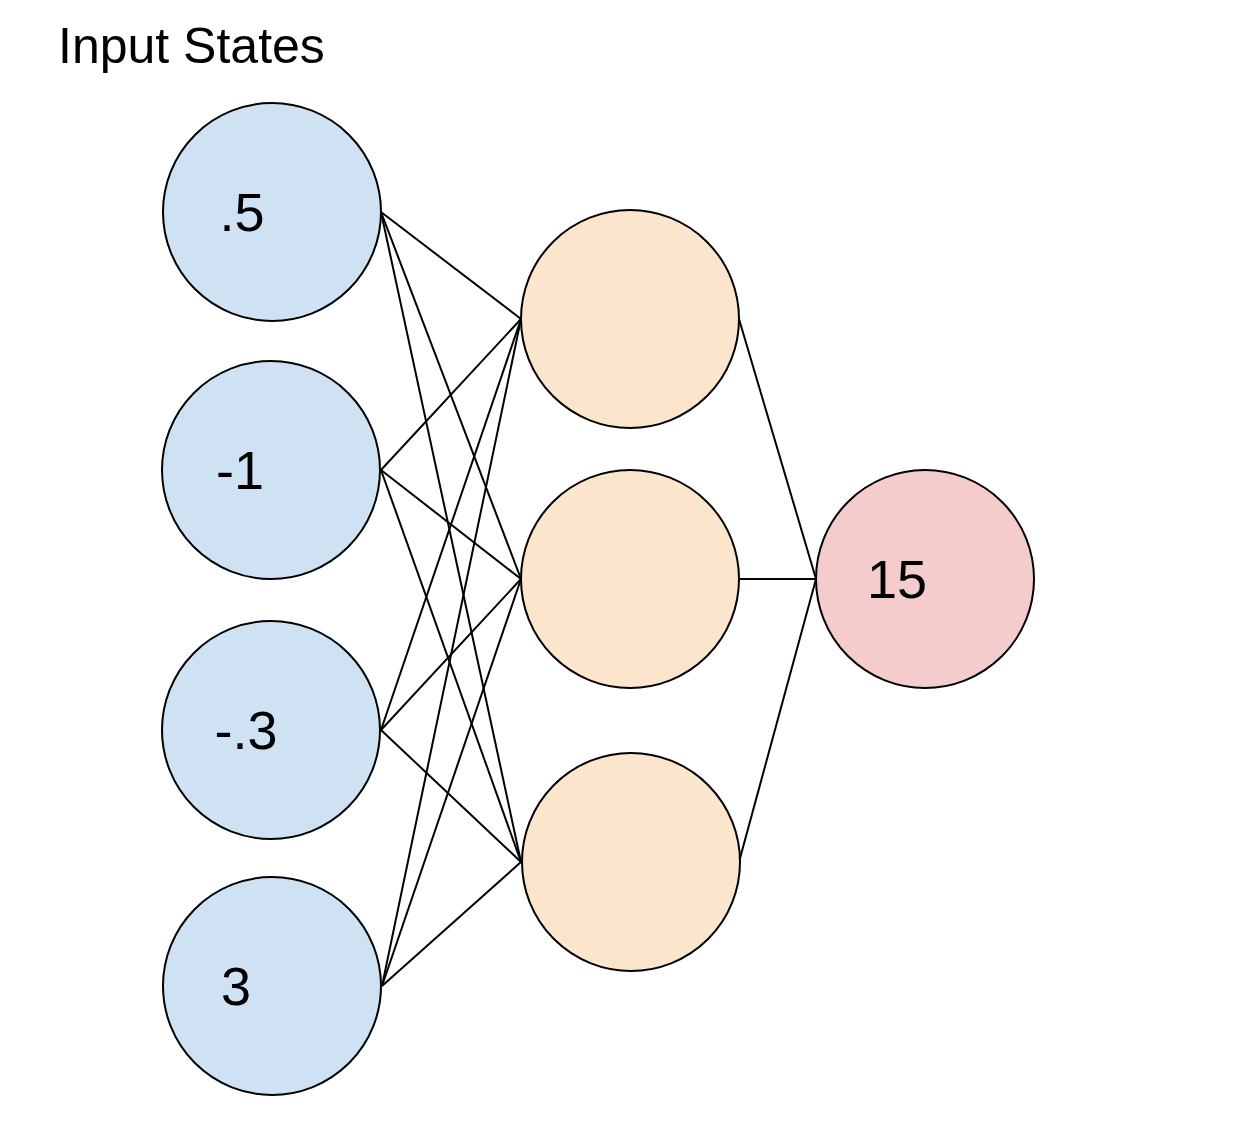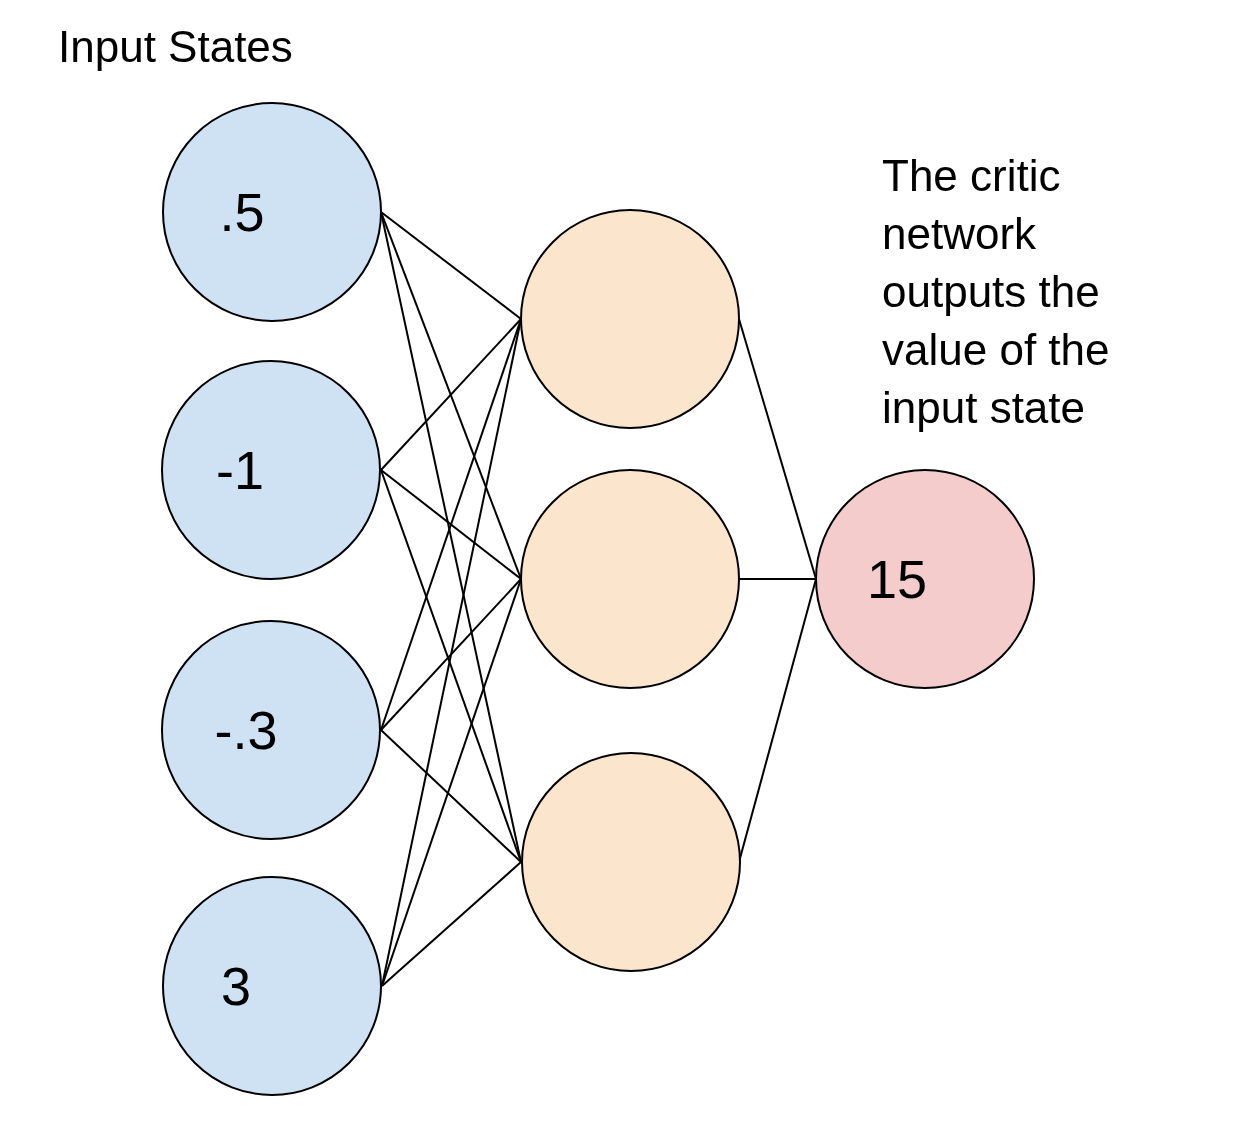--- a/index.html
+++ b/index.html
@@ -18,21 +18,21 @@
   }
   .diagram-svg {
     position: absolute;
     left: 0;
     top: 0;
   }
   .title {
     position: absolute;
     left: 58px;
     top: 18px;
-    font-size: 44px;
+    font-size: 50px;
     line-height: 57px;
     white-space: nowrap;
   }
   .annotation {
     position: absolute;
     left: 882px;
     top: 147px;
     width: 330px;
     font-size: 44px;
     line-height: 58px;
@@ -93,19 +93,14 @@
       <text class="node-label" x="242" y="231">.5</text>
       <text class="node-label" x="240" y="489">-1</text>
       <text class="node-label" x="246" y="749">-.3</text>
       <text class="node-label" x="236" y="1005">3</text>
       <text class="node-label" x="897" y="598">15</text>
     </g>
   </svg>
 
   <div class="title">Input States</div>
 
-  <div class="annotation">The critic
-network
-outputs the
-value of the
-input state</div>
 
 </div>
 
 </body></html>

